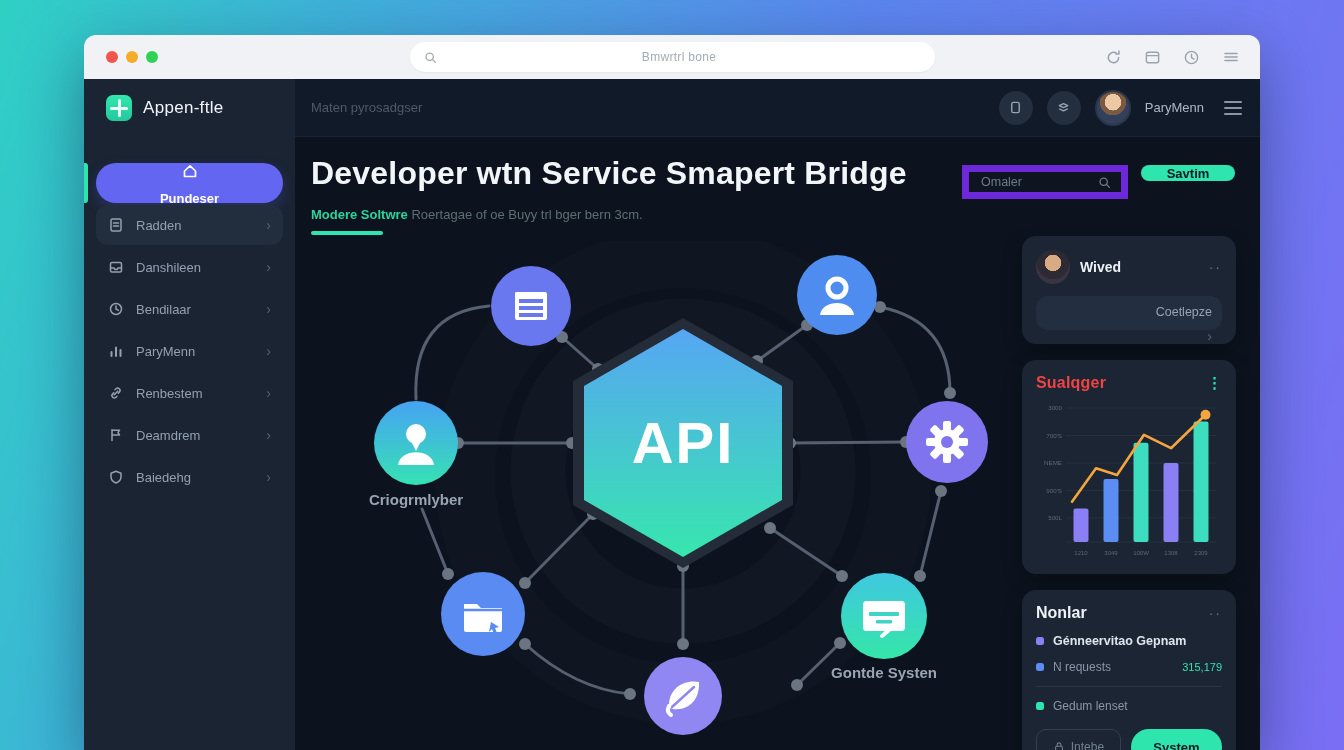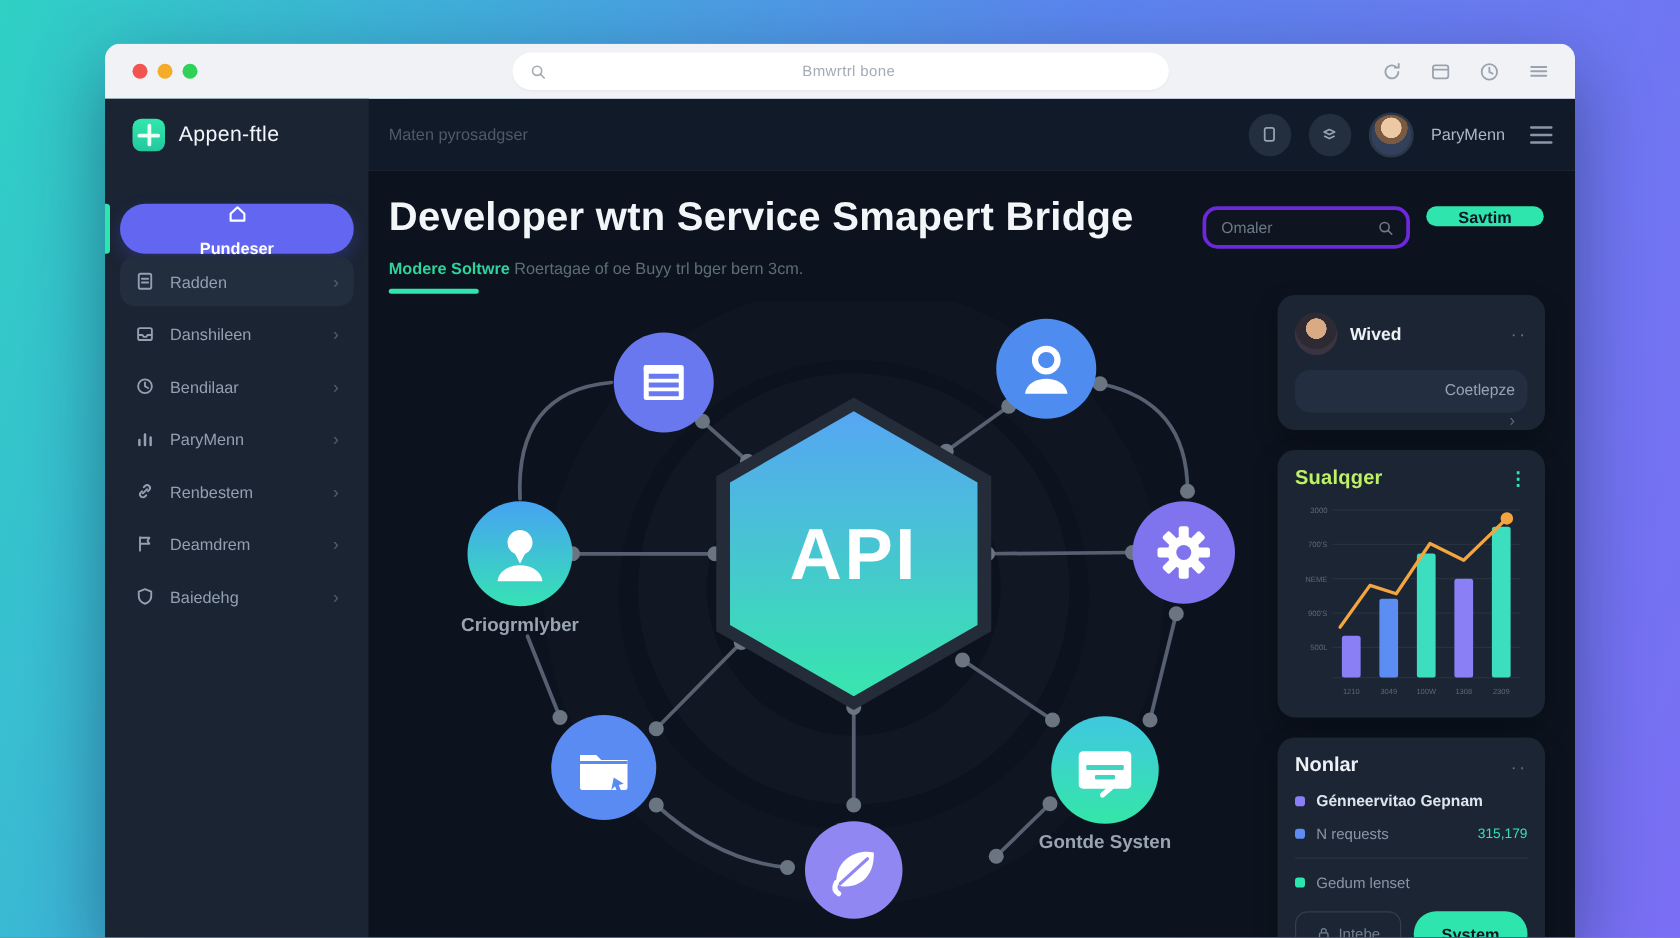--- a/index.html
+++ b/index.html
@@ -53,22 +53,22 @@
   .burger { display:flex; flex-direction:column; gap:4px; margin-left:6px; }
   .burger span { width:18px; height:2px; background:#8a96a6; border-radius:1px; }
 
   .content { position:relative; flex:1; background:#0c131e; overflow:hidden; }
   .page-title { position:absolute; left:16px; top:18px; font-size:32px; font-weight:bold; color:#f3f6f9; letter-spacing:.2px; }
   .page-sub { position:absolute; left:16px; top:70px; font-size:13px; }
   .page-sub .hl { color:#2dd49c; font-weight:bold;text-align:center; }
   .page-sub .rest { color:#5d6f72; }
   .title-underline { position:absolute; left:16px; top:94px; width:72px; height:4px; border-radius:2px; background:#2ee6ad; }
 
-  .search-box { position:absolute; left:667px; top:28px; width:166px; height:34px; border:3px solid #6d28d9;
-    border-radius:12px; display:flex; align-items:center; padding:0 10px 0 12px; gap:8px; background:rgba(255,255,255,.01); }
+  .search-box { position:absolute; left:667px; top:28px; width:166px; height:34px; border:7px solid #6d28d9;
+    border-radius:0; display:flex; align-items:center; padding:0 10px 0 12px; gap:8px; background:rgba(255,255,255,.01); }
   .search-box input { flex:1; min-width:0; background:transparent; border:none; outline:none; color:#aab5c2; font-size:12.5px; font-family:inherit; }
   .search-box input::placeholder { color:#6c7987; }
   .primary-btn { position:absolute; left:846px; top:28px; width:94px; height:16px; border:none; border-radius:17px;
     background:#2ee6ad; color:#0b1624; font-weight:bold; font-size:13px; font-family:inherit; cursor:pointer; }
 
   .diagram { position:absolute; left:5px; top:104px; width:700px; height:509px; }
 
   
   .col-right { position:absolute; left:727px; top:99px; width:214px; }
   .card { background:#1b2534; border-radius:14px; padding:14px; box-shadow:0 8px 20px rgba(0,0,0,.25); }
@@ -78,21 +78,21 @@
   .profile-row { display:flex; align-items:center; gap:10px; }
   .p-avatar { width:34px; height:34px; border-radius:50%;
     background:radial-gradient(circle at 50% 38%, #d8ab85 0 30%, #2e2a33 31% 60%, #3a3442 61%); }
   .p-name { color:#eef2f6; font-size:14px; font-weight:bold; }
   .action-row { margin-top:12px; height:34px; background:#232f40; border-radius:12px; display:flex; align-items:flex-end;
     padding:0 10px; gap:9px; cursor:pointer;flex-direction:column; }
   .orange-dot { width:22px; height:22px; border-radius:50%; background:radial-gradient(circle at 38% 35%, #ffc877 0 30%, #f59e3b 31%); }
   .action-label { color:#97a3b2; font-size:12.5px; }
   .action-row .chev { margin-left:auto; color:#5c6876; font-size:14px; }
 
-  .chart-title { color:#bef264; font-size:16px; font-weight:bold; letter-spacing:.2px; }
+  .chart-title { color:#ef4444; font-size:16px; font-weight:bold; letter-spacing:.2px; }
   .kebab { margin-left:auto; color:#2ee6ad; font-size:15px; font-weight:bold; }
   #mini-chart { display:block; margin-top:8px; width:186px; height:160px; }
 
   .mon-title { color:#eef2f6; font-size:16px; font-weight:bold; }
   .mon-row { display:flex; align-items:center; gap:9px; margin-top:12px; }
   .bullet { width:8px; height:8px; border-radius:2.5px; flex:none; }
   .mon-label-strong { color:#dfe5ec; font-size:12.5px; font-weight:bold; }
   .mon-label { color:#8a96a6; font-size:12px; }
   .mon-value { margin-left:auto; color:#36e0b0; font-size:11px; }
   .mon-div { height:1px; background:rgba(255,255,255,.07); margin-top:12px; }

